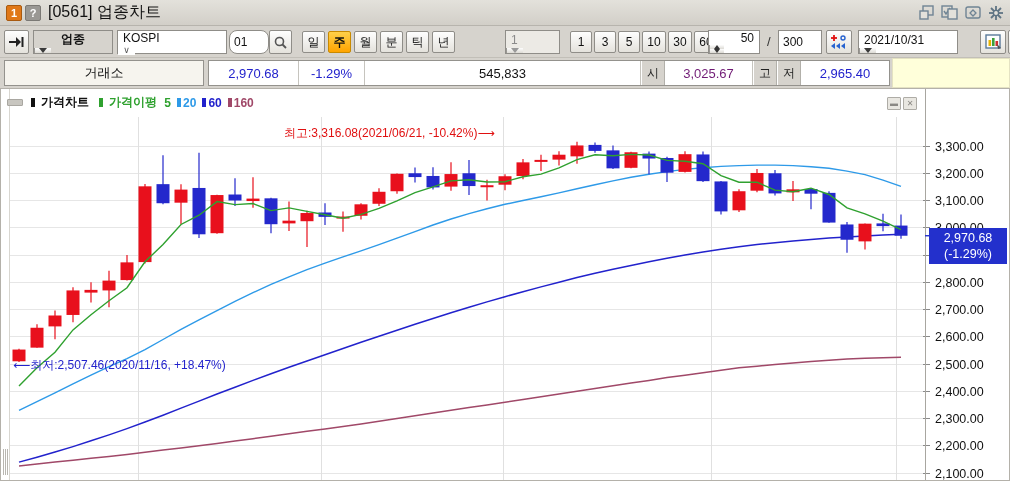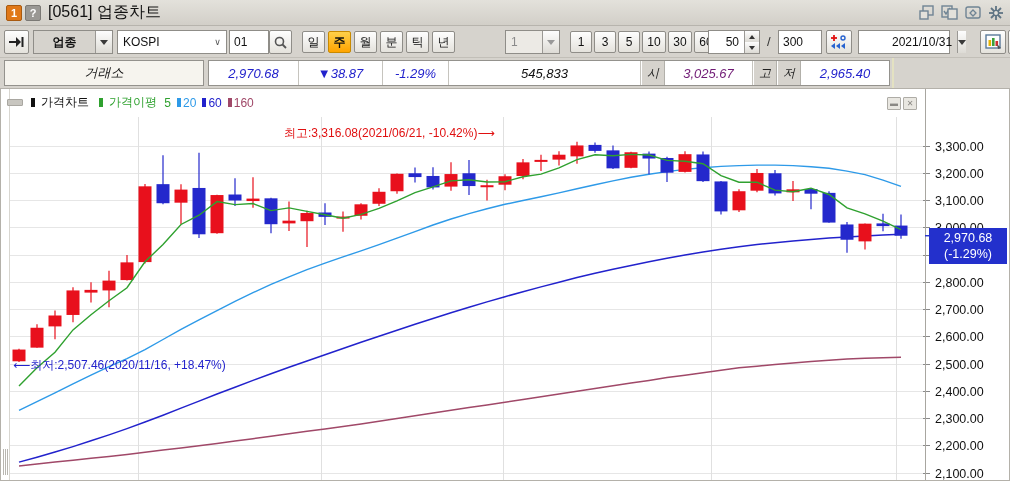--- a/index.html
+++ b/index.html
@@ -23,53 +23,53 @@
   .toolbar { position:absolute; left:0; top:26px; width:1010px; height:32px; background:#d6d3cd;
     border-bottom:1px solid #c2bfb8; }
   .tb { position:absolute; top:4px; height:24px; }
   .btn { display:inline-flex; align-items:center; justify-content:center; height:24px;
     border:1px solid #8f8d88; border-radius:2px; background:linear-gradient(#fefefe,#e4e2dc);
     font-size:12px; color:#111; cursor:default; }
   .btn.small { height:22px; margin-top:1px; }
   .btn.active { background:linear-gradient(#ffd04a,#ffa400); border-color:#c98a00; font-weight:bold; }
   .inputbox { height:24px; background:#fff; border:1px solid #8f8d88; font-size:12px; color:#111;
     display:inline-flex; align-items:center; padding:0 4px; }
-  .combo { display:inline-flex; height:24px; border:1px solid #8f8d88; background:#fff; }
+  .combo { display:inline-flex; height:24px; border:1px solid #8f8d88; background:#fff;flex-direction:column; }
   .combo .val { display:flex; align-items:center; padding:0 5px; font-size:12px; color:#111; flex:1; }
   .combo .drop { width:17px; background:linear-gradient(#fdfdfd,#dddbd5); border-left:1px solid #9a9894;
     display:flex; align-items:center; justify-content:center; font-size:8px; color:#444; }
   .tri-down { width:0; height:0; border-left:4px solid transparent; border-right:4px solid transparent;
     border-top:5px solid #3a3a3a; }
   .chev { font-size:9px; color:#555; }
   .slash { position:absolute; top:8px; font-size:13px; color:#333; }
   .spin-col { display:flex; flex-direction:column; width:15px; border-left:1px solid #9a9894; }
   .spin-col div { flex:1; background:linear-gradient(#fdfdfd,#dcdad4); display:flex; align-items:center; justify-content:center; }
   .spin-col .tri-u { width:0; height:0; border-left:3px solid transparent; border-right:3px solid transparent; border-bottom:4px solid #333; }
   .spin-col .tri-d { width:0; height:0; border-left:3px solid transparent; border-right:3px solid transparent; border-top:4px solid #333; }
 
   
-  .quoterow { position:absolute; left:0; top:58px; width:892px; height:30px; background:#d6d3cd;font-style:italic; }
+  .quoterow { position:absolute; left:0; top:58px; width:1010px; height:30px; background:#d6d3cd; }
   .q-yellow { position:absolute; left:892px; top:0; right:0; bottom:0; background:#ffffda; border:1px solid #e4e2c2; }
   .q-market { position:absolute; left:4px; top:2px; width:200px; height:26px; background:#f6f4ee;
     border:1px solid #94928d; display:flex; align-items:center; justify-content:center; font-size:13px; color:#111; }
   .q-strip { position:absolute; left:208px; top:2px; width:682px; height:26px; background:#fff;
     border:1px solid #94928d; display:flex; align-items:stretch; }
   .q-cell { display:flex; align-items:center; justify-content:center; font-size:13px; border-right:1px solid #c6c4be; }
   .q-cell:last-child { border-right:none; }
   .q-lbl { background:#d6d3cd; border-right:1px solid #b2b0aa; border-left:1px solid #fff; color:#222; font-size:12px; }
   .c-blue { color:#2222cc; } .c-red { color:#701a75; } .c-black { color:#111; }
 
   
   .chartpanel { position:absolute; left:0; top:88px; width:1010px; height:393px; background:#fff;
     border:1px solid #b4b1aa; }
   #chart-svg { position:absolute; left:0; top:0; }
   .legend { position:absolute; left:6px; top:5px; display:flex; align-items:center; gap:4px; font-size:12px; }
   .legend-handle { width:16px; height:7px; background:#c8c6c0; border:1px solid #a9a7a1; border-radius:1px; margin-right:4px; }
   .sw { display:inline-block; width:4px; height:9px; margin:0 2px 0 6px; }
-  .legend b { font-weight:normal; }
+  .legend b { font-weight:bold; }
   .ann { position:absolute; font-size:12px; white-space:nowrap; letter-spacing:0px; }
   .ann-high { color:#e01010; left:283px; top:36px; }
   .ann-low  { color:#2222cc; left:12px; top:268px; }
   .winbtn { position:absolute; width:14px; height:13px; top:8px; background:#e9e7e1; border:1px solid #aeaca6;
     display:flex; align-items:center; justify-content:center; font-size:8px; color:#8a8884; border-radius:1px; }
   .grip { position:absolute; left:2px; top:360px; width:5px; height:26px;
     background:repeating-linear-gradient(90deg,#b8b6b0 0 1px,transparent 1px 2px); }
 </style>
 </head>
 <body>
@@ -130,21 +130,21 @@
         </span>
     </span>
 
     <span class="tb combo" style="left:117px; width:110px;">
       <span class="val">KOSPI</span>
       <span class="drop" style="background:#fff; border-left:none;">
           <span class="chev">∨</span>
         </span>
     </span>
 
-    <span class="tb inputbox" style="left:229px; width:40px;">01</span>
+    <span class="tb inputbox" style="left:229px; width:40px;border-radius:8px;">01</span>
     <span class="tb btn" style="left:269px; width:23px;">
       <svg width="13" height="13" viewBox="0 0 13 13">
           <circle cx="5.5" cy="5.5" r="4" fill="none" stroke="#555" stroke-width="1.6"></circle>
           <line x1="8.5" y1="8.5" x2="12" y2="12" stroke="#555" stroke-width="1.8"></line>
         </svg>
     </span>
 
     <span id="period-buttons"><span class="tb btn small" style="left: 302px; width: 23px;">일</span><span class="tb btn small active" style="left: 328px; width: 23px;">주</span><span class="tb btn small" style="left: 354px; width: 23px;">월</span><span class="tb btn small" style="left: 380px; width: 23px;">분</span><span class="tb btn small" style="left: 406px; width: 23px;">틱</span><span class="tb btn small" style="left: 432px; width: 23px;">년</span></span>
 
     <span class="tb combo" style="left:505px; width:55px; background:#eceae5;">
@@ -178,21 +178,21 @@
           </g>
           <circle cx="13" cy="4" r="2" fill="none" stroke="#2763d0" stroke-width="1.4"></circle>
           <g fill="#2763d0">
             <path d="M1 12 L5 9 L5 15 Z"></path>
             <path d="M6 12 L10 9 L10 15 Z"></path>
             <path d="M11 12 L15 9 L15 15 Z"></path>
           </g>
         </svg>
     </span>
 
-    <span class="tb combo" style="left:858px; width:92px;padding-left:28px;">
+    <span class="tb combo" style="left:858px; width:100px;">
       <span class="val">2021/10/31</span>
       <span class="drop">
           <span class="tri-down"></span>
         </span>
     </span>
 
     <span class="tb btn" style="left:980px; width:26px;">
       <svg width="17" height="16" viewBox="0 0 17 16">
           <rect x="1" y="1" width="14" height="13" fill="#fdfdfd" stroke="#5a7a9a" stroke-width="1.4"></rect>
           <rect x="3.5" y="6" width="2.6" height="6" fill="#e8b400"></rect>
@@ -202,21 +202,20 @@
         </svg>
     </span>
     <span class="tb btn" style="left:1008px; width:10px;"></span>
   </div>
 
   <div class="quoterow">
     <div class="q-yellow"></div>
     <div class="q-market">거래소</div>
     <div class="q-strip">
       <div class="q-cell c-blue" style="width:90px;">2,970.68</div>
-      <div class="q-cell c-blue" style="width:84px;">▼38.87</div>
       <div class="q-cell c-blue" style="width:66px;">-1.29%</div>
       <div class="q-cell c-black" style="flex:1;">545,833</div>
       <div class="q-cell q-lbl" style="width:24px;">시</div>
       <div class="q-cell c-red" style="width:88px;">3,025.67</div>
       <div class="q-cell q-lbl" style="width:24px;">고</div>
       <div class="q-cell q-lbl" style="width:24px;">저</div>
       <div class="q-cell c-blue" style="width:88px;">2,965.40</div>
     </div>
   </div>
 

